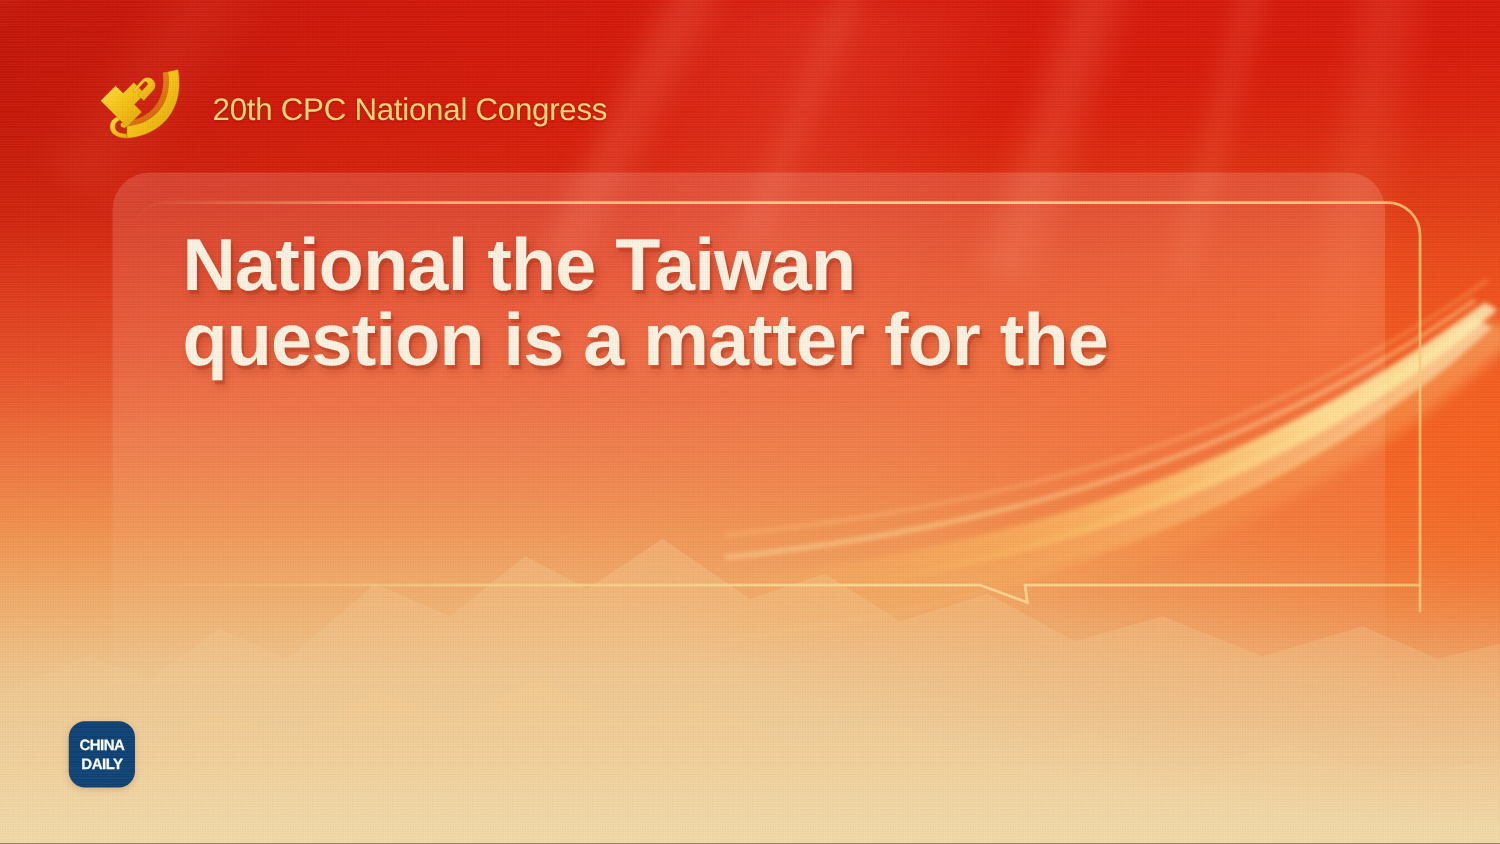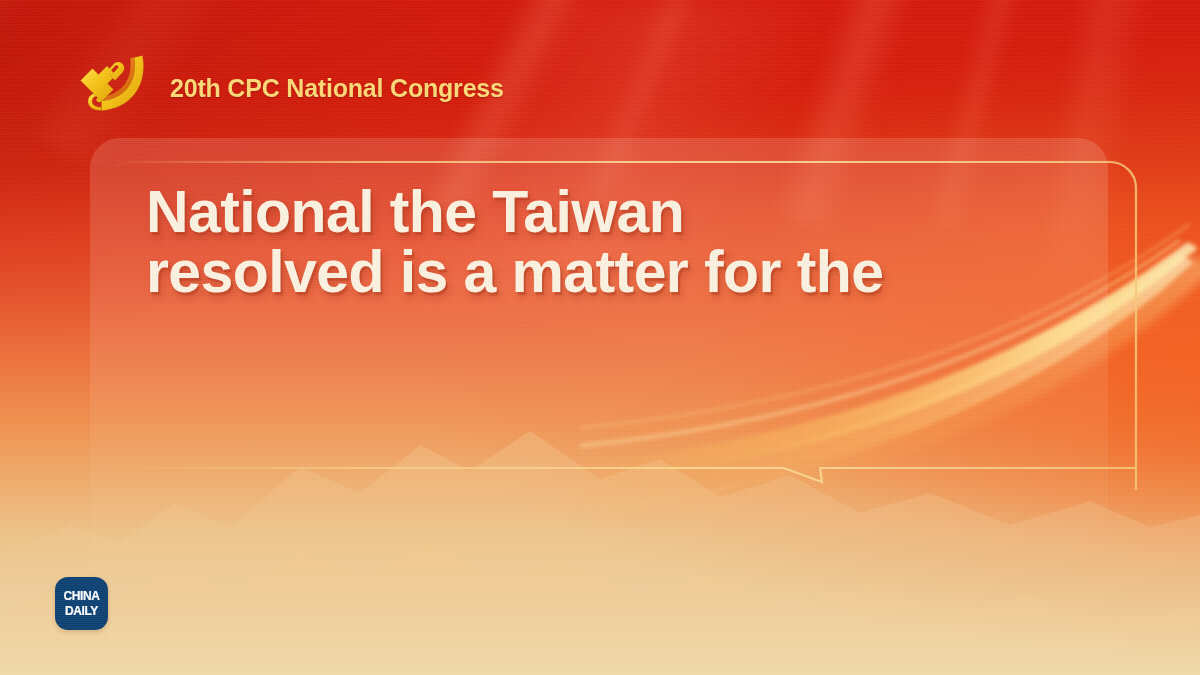--- a/index.html
+++ b/index.html
@@ -94,21 +94,21 @@
   }
 
   
   .header{
     position:absolute; left:72px; top:52px;
     display:flex; align-items:center; gap:12px;
   }
   .emblem{ width:86px; height:72px; display:block; flex:0 0 auto; }
   .header-title{
     font-size:25px;
-    font-weight:bold;
+    font-weight:normal;
     letter-spacing:-0.2px;
     color:#fbd977;
     text-shadow:0 1px 2px rgba(120,10,4,.45);
     white-space:nowrap;
   }
 
   
   .card-glass{
     position:absolute;
     left:90px; top:138px;
@@ -304,21 +304,21 @@
         <path d="M8.5,28.5 L20.5,16.5 L26.5,22.5 L35,14 L44,23 L35.5,31.5 L41.5,37.5 L29.5,49.5 Z"></path>
 
         <path d="M40,18.2 L48,10 C50.5,7.6 54.2,7.6 56.6,10 C59,12.5 59,16.2 56.6,18.6 L48.8,26.6 L44.2,22 L51.8,14.4 C52.6,13.6 52.6,12.6 51.8,11.9 C51.1,11.2 50,11.2 49.3,12 L41.6,19.8 Z" transform="translate(-6,2) rotate(-2 48 18)"></path>
       </g>
     </svg>
     <div class="header-title">20th CPC National Congress</div>
   </div>
 
   <div class="quote">
     <span class="ln">National the Taiwan</span>
-    <span class="ln">resolved is a matter for the</span>
+    <span class="ln">question is a matter for the</span>
   </div>
 
 
   <div class="cd-logo">
     <span>CHINA</span>
     <span>DAILY</span>
   </div>
 
   <div class="grain"></div>
 </div>

